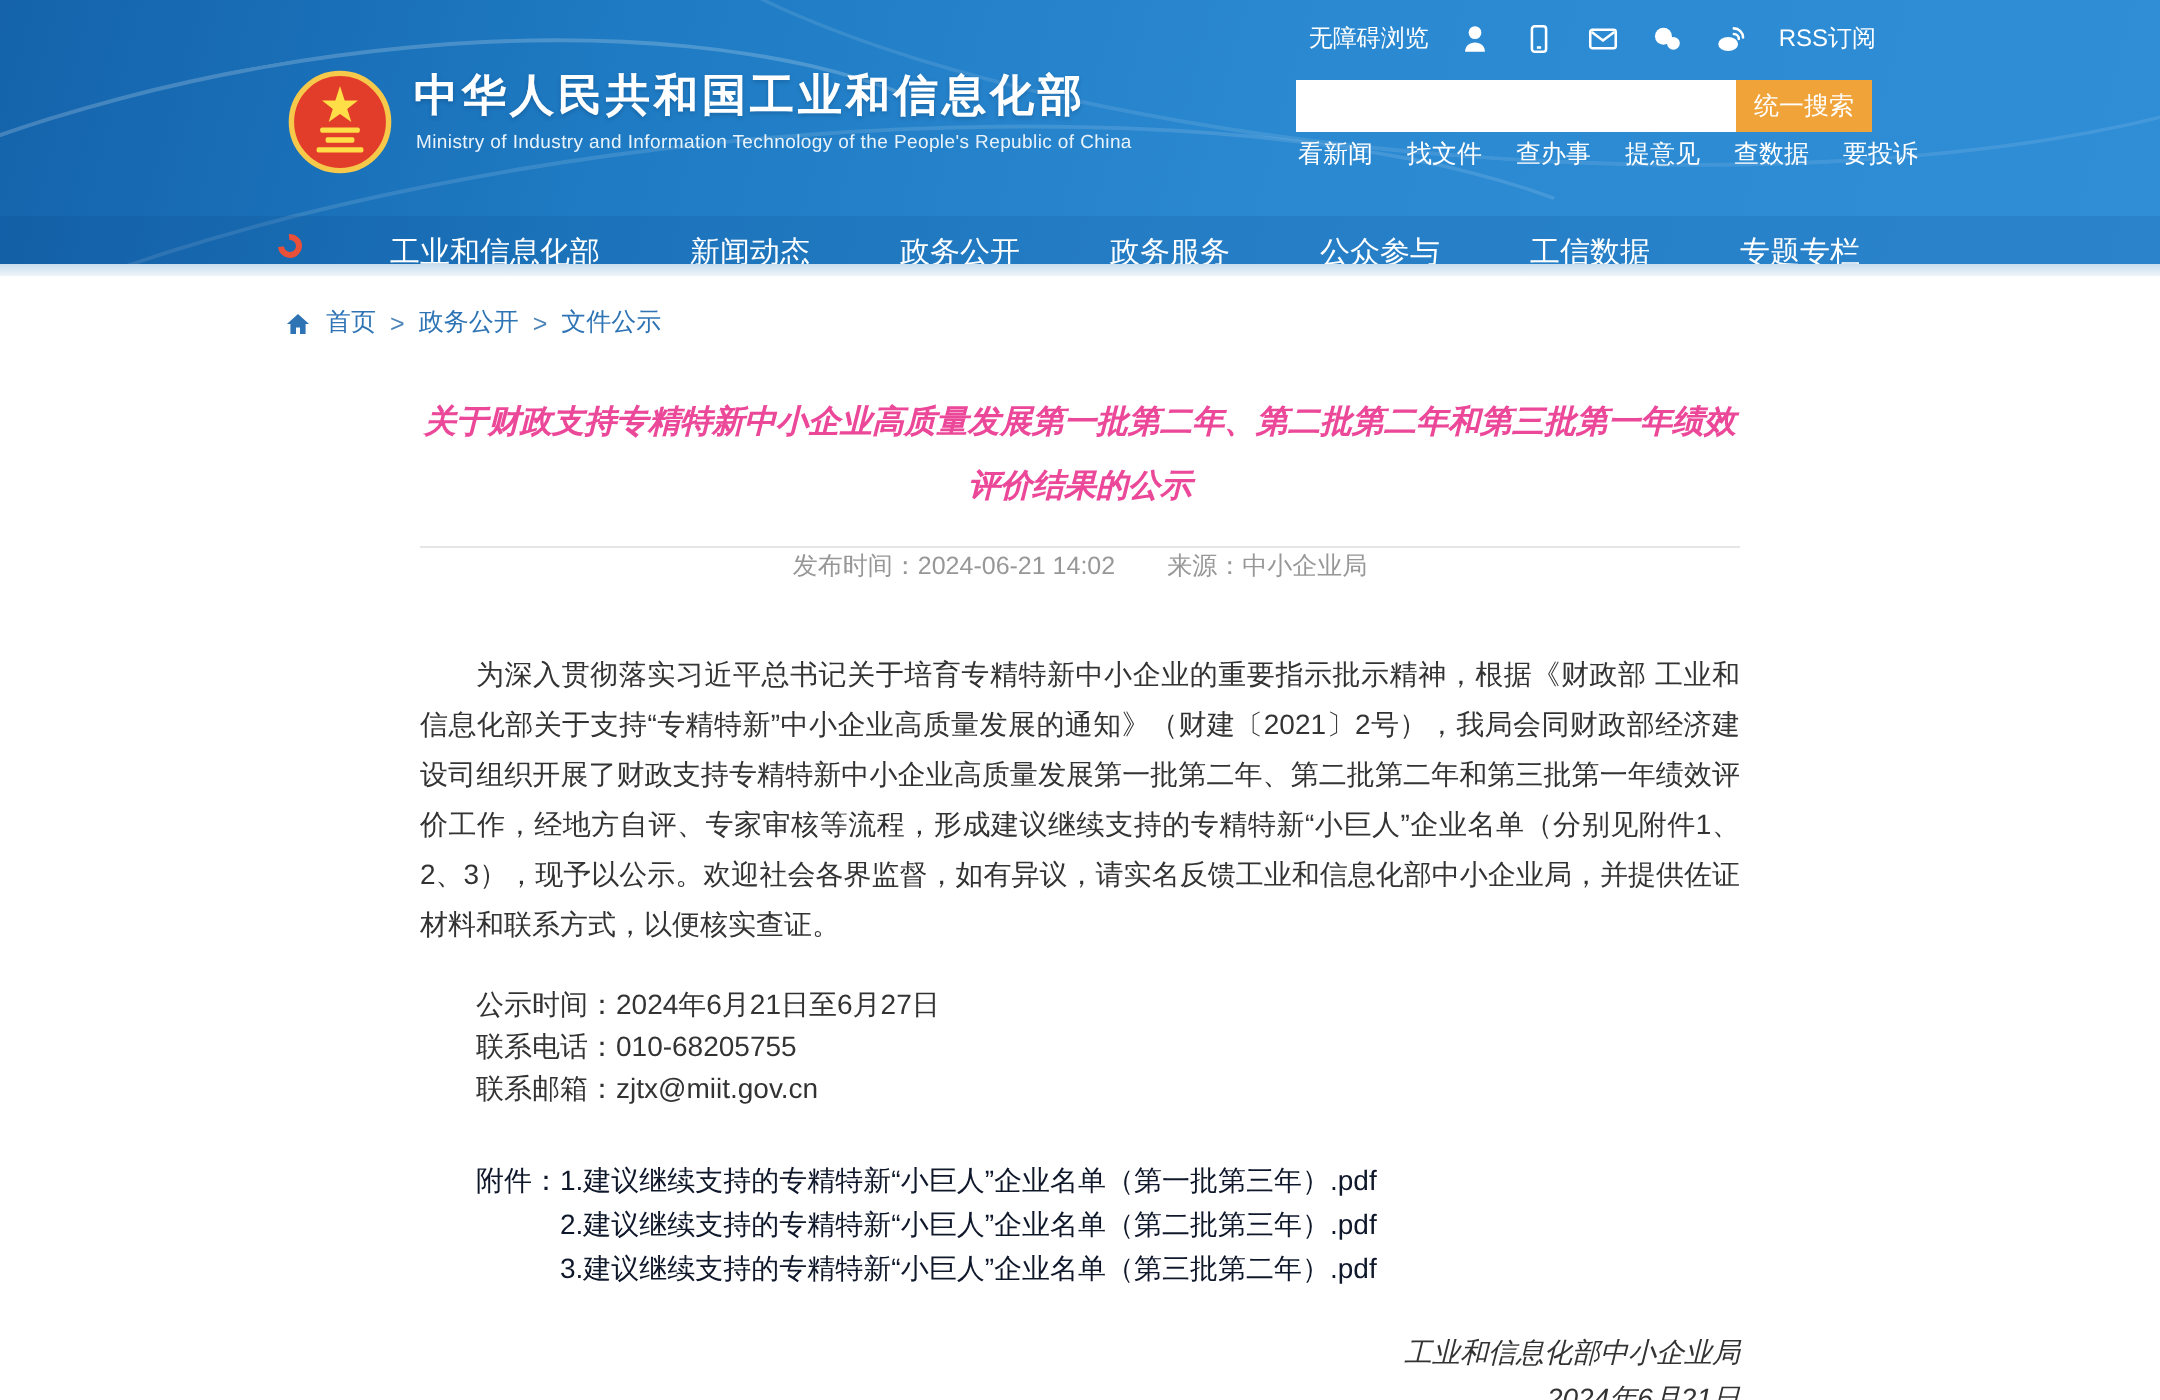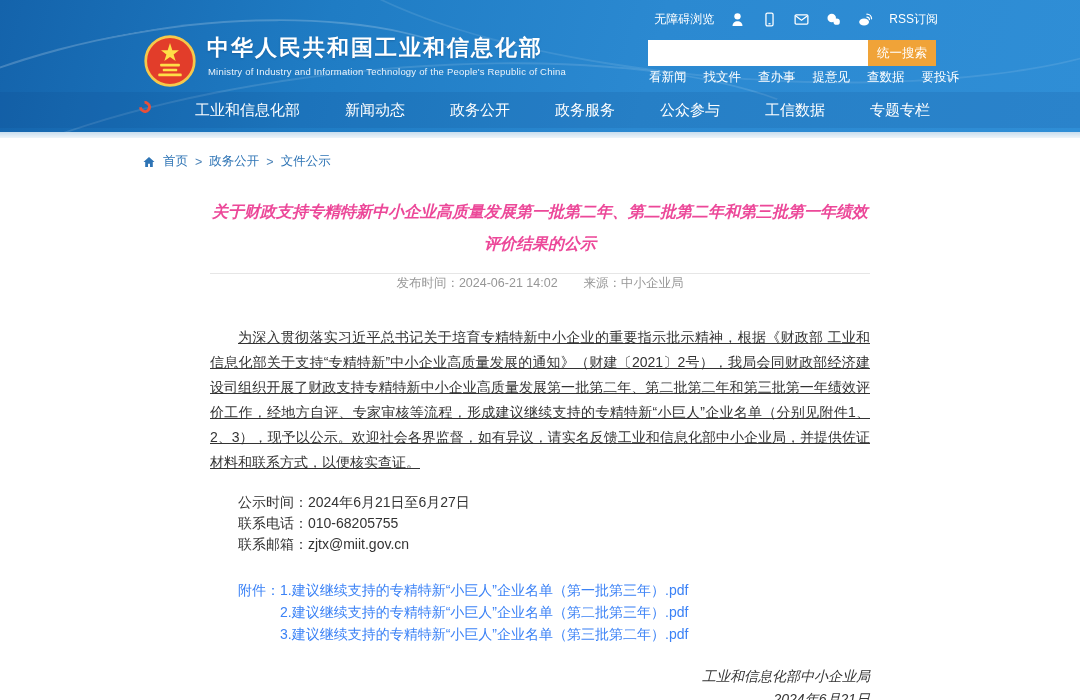--- a/index.html
+++ b/index.html
@@ -32,21 +32,21 @@
   .ticon { width:17px; height:17px; display:block; cursor:pointer; }
   .search-row { position:absolute; top:40px; left:648px; width:288px; height:42px; display:flex; }
   .search-input { flex:1; border:none; outline:none; height:26px; padding:0 8px; font-size:12px; background:#ffffff; }
   .search-btn {
     width:68px; height:26px; border:none; cursor:pointer;
     background:#f0a338; color:#ffffff; font-size:12.5px;
     font-family:"Liberation Sans","DejaVu Sans",sans-serif;
   }
   .quick-links { position:absolute; top:69px; left:649px; display:flex; gap:17px; }
   .quick-link { color:#ffffff; font-size:12.5px; cursor:pointer; white-space:nowrap; }
-  .nav { position:absolute; left:0; top:92px; width:1080px; height:36px; background:rgba(9,61,120,0.12); }
+  .nav { position:absolute; left:0; top:108px; width:1080px; height:36px; background:rgba(9,61,120,0.12); }
   .nav-logo {
     position:absolute; left:139px; top:9px; width:12px; height:12px;
     border:3px solid #e8503a; border-radius:50%; border-left-color:transparent;
     transform:rotate(40deg);
   }
   .nav-inner {
     position:absolute; left:195px; right:150px; top:0; height:36px;
     display:flex; justify-content:space-between; align-items:center;
   }
   .nav-item { color:#ffffff; font-size:15px; cursor:pointer; white-space:nowrap; }
@@ -64,25 +64,25 @@
   .article { width:660px; margin:26px auto 0; }
   .article-title {
     font-size:16px; font-weight:bold; color:#ec4899;
     text-align:center; line-height:32px;font-style:italic;
   }
   .divider { height:1px; background:#e6e6e6; margin-top:13px; }
   .meta { text-align:center; color:#979797; font-size:12.5px; margin-top:1px; }
   .meta .gap { display:inline-block; width:26px; }
   .para {
     margin-top:33px; font-size:14px; color:#333333;
-    line-height:25px; text-align:justify; text-indent:2em;text-decoration:underline;
+    line-height:25px; text-align:justify; text-indent:2em;
   }
   .info-lines { margin:17px 0 0 2em; font-size:14px; color:#333333; }
   .info-line { line-height:21px; }
-  .attachments { display:flex; margin:24px 0 0 2em; font-size:14px; color:#3b82f6; }
+  .attachments { display:flex; margin:24px 0 0 2em; font-size:14px; color:#0f172a; }
   .att-label { white-space:nowrap; line-height:22px; }
   .att-item { line-height:22px; cursor:pointer; }
   .signature-block { margin-top:20px; text-align:right; font-size:14px; color:#333333; }
   .signature-block div { line-height:23px;font-style:italic; }
 </style>
 </head>
 <body>
 
 <div class="header">
   <div class="wave wave1"></div>

